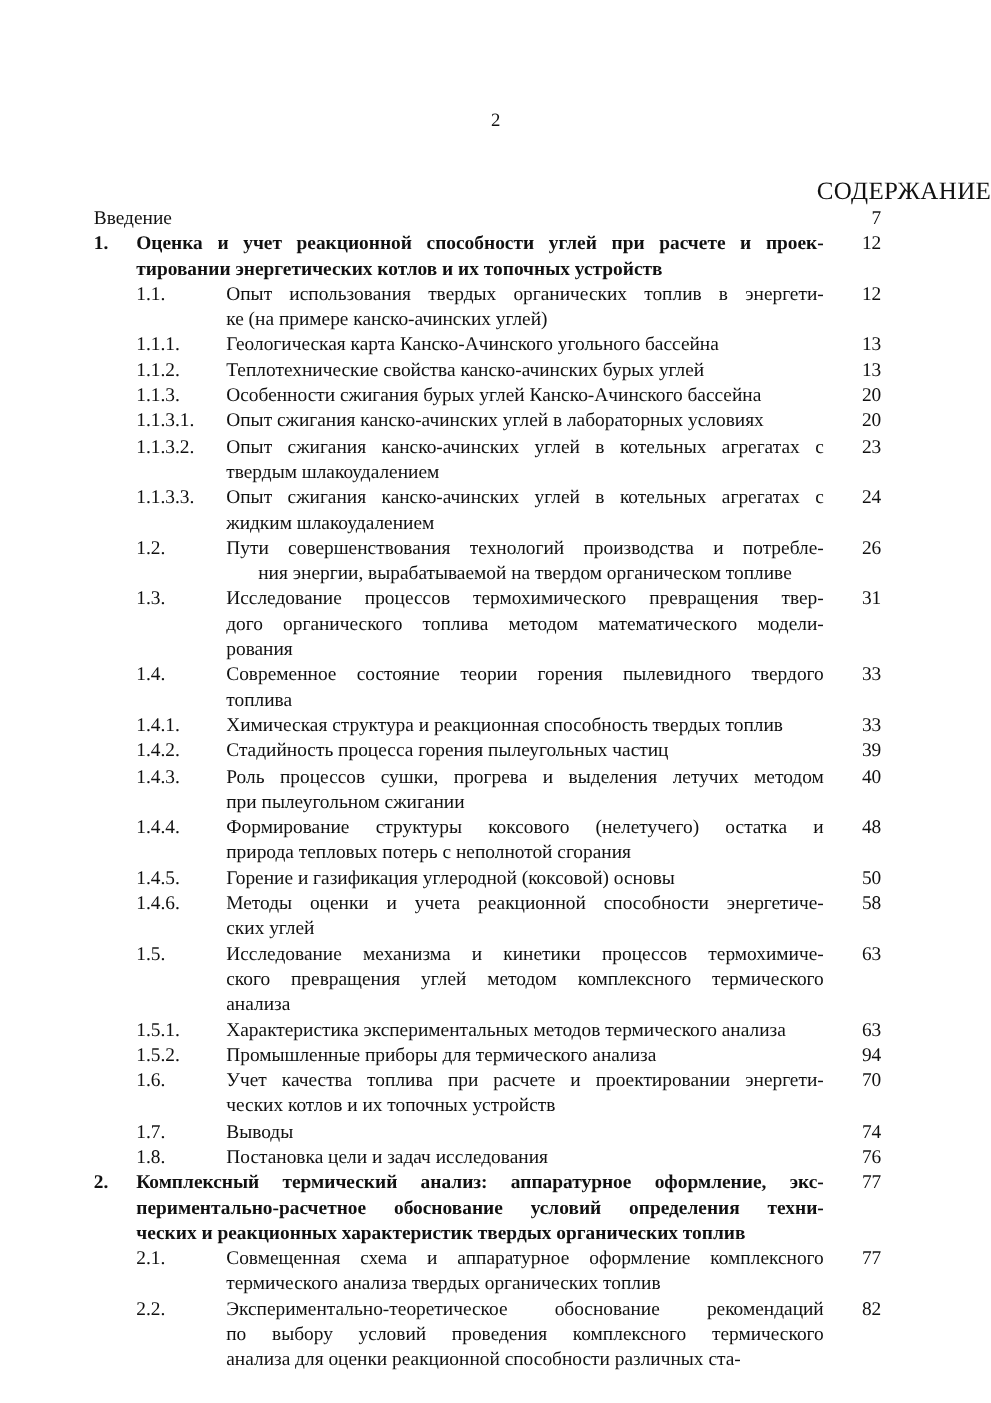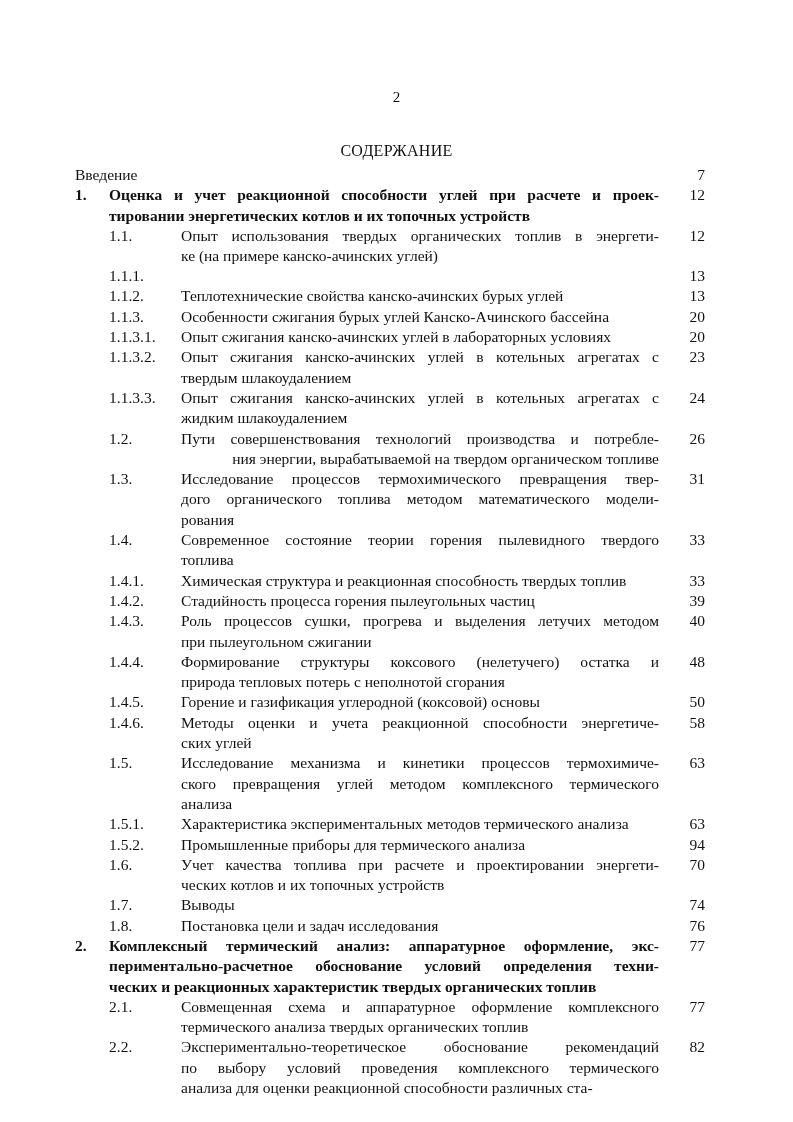--- a/index.html
+++ b/index.html
@@ -29,22 +29,22 @@
     font-size: 15px;
     line-height: 1;
   }
 
   
   .toc-heading {
     position: absolute;
     top: 143px;
     left: 0;
     right: 0;
-    text-align: center;
-    font-size: 16px;
+    text-align: right;
+    font-size: 20px;
     letter-spacing: 0.3px;
     line-height: 1;
   }
 
   
   .toc {
     position: absolute;
     top: 165px;
     left: 75px;
     width: 630px;
@@ -147,20 +147,23 @@
       <div class="row lvl-sub">
         <div class="num">1.1.</div>
         <div class="title">
           <span style="text-align: justify; text-align-last: justify;">Опыт использования твердых органических топлив в энергети-</span>
           <span style="text-align: left;">ке (на примере канско-ачинских углей)</span>
         </div>
         <div class="pg">12</div>
       </div>
       <div class="row lvl-sub">
         <div class="num">1.1.1.</div>
+        <div class="title single">
+          <span>Геологическая карта Канско-Ачинского угольного бассейна</span>
+        </div>
         <div class="pg">13</div>
       </div>
       <div class="row lvl-sub">
         <div class="num">1.1.2.</div>
         <div class="title single">
           <span>Теплотехнические свойства канско-ачинских бурых углей</span>
         </div>
         <div class="pg">13</div>
       </div>
       <div class="row lvl-sub">
@@ -190,21 +193,21 @@
         <div class="title">
           <span style="text-align: justify; text-align-last: justify;">Опыт сжигания канско-ачинских углей в котельных агрегатах с</span>
           <span style="text-align: left;">жидким шлакоудалением</span>
         </div>
         <div class="pg">24</div>
       </div>
       <div class="row lvl-sub">
         <div class="num">1.2.</div>
         <div class="title">
           <span style="text-align: justify; text-align-last: justify;">Пути совершенствования технологий производства и потребле-</span>
-          <span style="text-align: right;">ния энергии, вырабатываемой на твердом органическом топливе</span>
+          <span style="text-align: center;">ния энергии, вырабатываемой на твердом органическом топливе</span>
         </div>
         <div class="pg">26</div>
       </div>
       <div class="row lvl-sub">
         <div class="num">1.3.</div>
         <div class="title">
           <span style="text-align: justify; text-align-last: justify;">Исследование процессов термохимического превращения твер-</span>
           <span style="text-align: justify; text-align-last: justify;">дого органического топлива методом математического модели-</span>
           <span style="text-align: left;">рования</span>
         </div>

